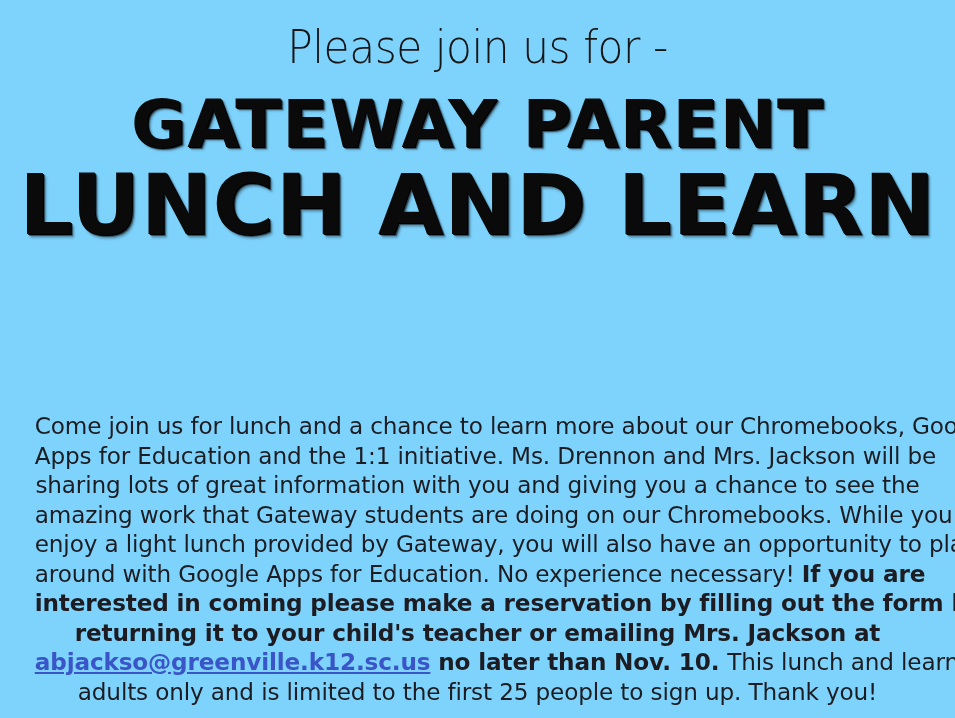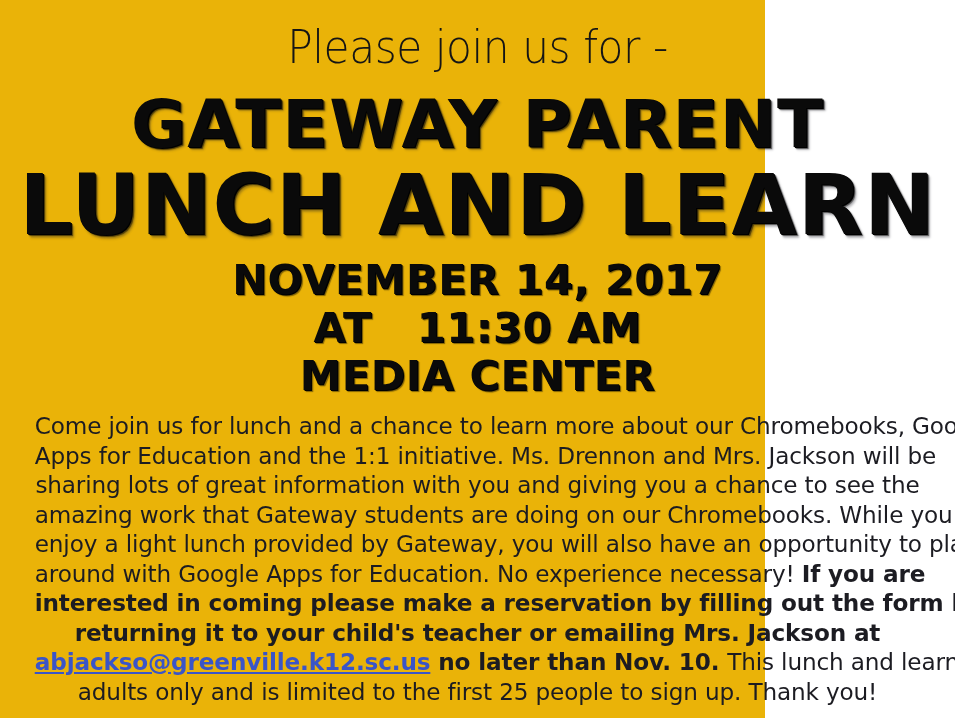--- a/index.html
+++ b/index.html
@@ -10,23 +10,23 @@
   body {
     width: 955px;
     height: 718px;
     overflow: hidden;
     font-family: "DejaVu Sans", sans-serif;
     color: #111111;
   }
 
   .flyer {
     position: relative;
-    width: 765px;
+    width: 955px;
     height: 718px;
-    background: #eab308;
+    background: #7dd3fc;
     box-sizing: border-box;
   }
 
   
   .intro-line {
     position: absolute;
     top: 20px;
     left: 0;
     width: 955px;
     text-align: center;
@@ -138,25 +138,20 @@
 <body>
 
 <div class="flyer">
 
   <div class="intro-line">Please join us for -</div>
 
   <div class="headline headline-1">Gateway Parent</div>
 
   <div class="headline headline-2">Lunch and Learn</div>
 
-  <div class="details">
-    <div class="detail-line">November 14, 2017</div>
-    <div class="detail-line">AT   11:30 AM</div>
-    <div class="detail-line">Media Center</div>
-  </div>
 
   <div class="body-text">
 
     <span class="body-line">Come join us for lunch and a chance to learn more about our Chromebooks, Google</span>
 
     <span class="body-line">Apps for Education and the 1:1 initiative.   Ms. Drennon and Mrs. Jackson will be</span>
 
     <span class="body-line">sharing lots of great information with you and giving you a chance to see the</span>
 
     <span class="body-line">amazing work that Gateway students are doing on our Chromebooks. While you</span>

